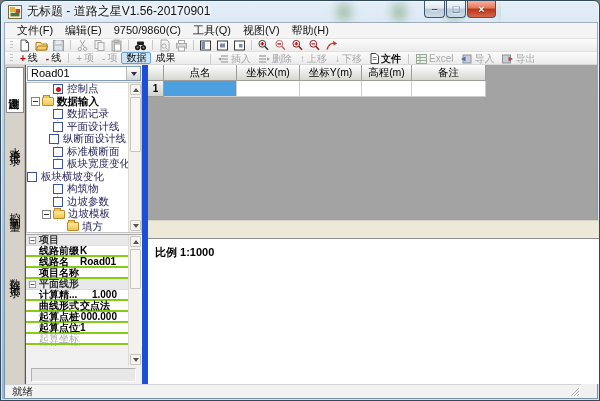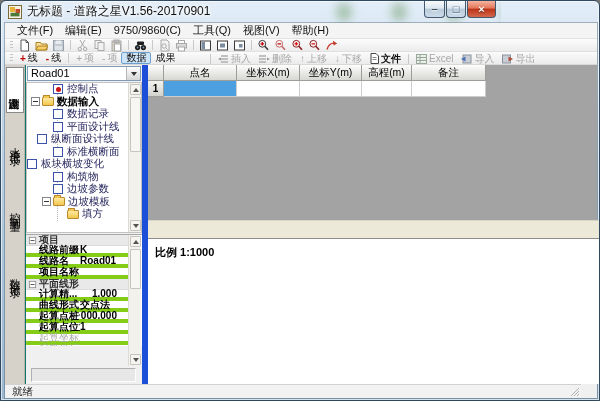--- a/index.html
+++ b/index.html
@@ -91,21 +91,21 @@
   .sb-btn { position:absolute; left:1px; width:11px; height:11px; background:#f5f4f1;
             border:1px solid #c5c4bf; border-radius:1px; display:flex; align-items:center; justify-content:center; }
   .tri-up { width:0; height:0; border-left:3px solid transparent; border-right:3px solid transparent;
             border-bottom:4px solid #55554f; }
   .tri-dn { width:0; height:0; border-left:3px solid transparent; border-right:3px solid transparent;
             border-top:4px solid #55554f; }
   .sb-thumb { position:absolute; left:1px; width:11px; background:#f7f6f3; border:1px solid #c5c4bf; border-radius:1px; }
 
   .propgrid { position:absolute; left:0; top:169px; width:116px; height:112px; background:#fff;
               border-top:1px solid #a8a8a8; font-size:10px; overflow:hidden; }
-  .prow { height:11px; display:flex; align-items:center; border-bottom:4px solid #84cc16; width:103px; }
+  .prow { height:11px; display:flex; align-items:center; border-bottom:2px solid #84cc16; width:103px; }
   .pgroup { background:#e9e9e9; font-weight:bold; color:#333; border-bottom:1px solid #dcdcdc; }
   .pgroup .exp { transform:scale(.8); margin-left:2px; }
   .plabel { width:54px; min-width:54px; padding-left:13px; font-weight:bold; overflow:hidden; white-space:nowrap; }
   .pvalue { flex:1; font-weight:bold; overflow:hidden; white-space:nowrap; }
   .pvalue.num { text-align:right; padding-right:12px; }
   .prow.off .plabel,.prow.off .pvalue { color:#a8a8a8; font-weight:normal; }
   .pv-drop { width:12px; height:10px; background:linear-gradient(#fdfdfd,#d8d8d8); border:1px solid #b0b0b0;
              display:flex; align-items:center; justify-content:center; margin-right:1px; }
 
   .descbox { position:absolute; left:0; top:301px; width:116px; height:18px; background:#f0f0f0; }
@@ -418,27 +418,31 @@
             <span>数据输入</span>
           </div>
           <div class="trow" style="padding-left:26px">
             <span class="chk"></span>
             <span>数据记录</span>
           </div>
           <div class="trow" style="padding-left:26px">
             <span class="chk"></span>
             <span>平面设计线</span>
           </div>
-          <div class="trow" style="padding-left:10px">
+          <div class="trow" style="padding-left:22px">
             <span class="chk"></span>
             <span>纵断面设计线</span>
           </div>
           <div class="trow" style="padding-left:26px">
             <span class="chk"></span>
             <span>标准横断面</span>
+          </div>
+          <div class="trow" style="padding-left:26px">
+            <span class="chk"></span>
+            <span>板块宽度变化</span>
           </div>
           <div class="trow" style="">
             <span class="chk"></span>
             <span>板块横坡变化</span>
           </div>
           <div class="trow" style="padding-left:26px">
             <span class="chk"></span>
             <span>构筑物</span>
           </div>
           <div class="trow" style="padding-left:26px">

